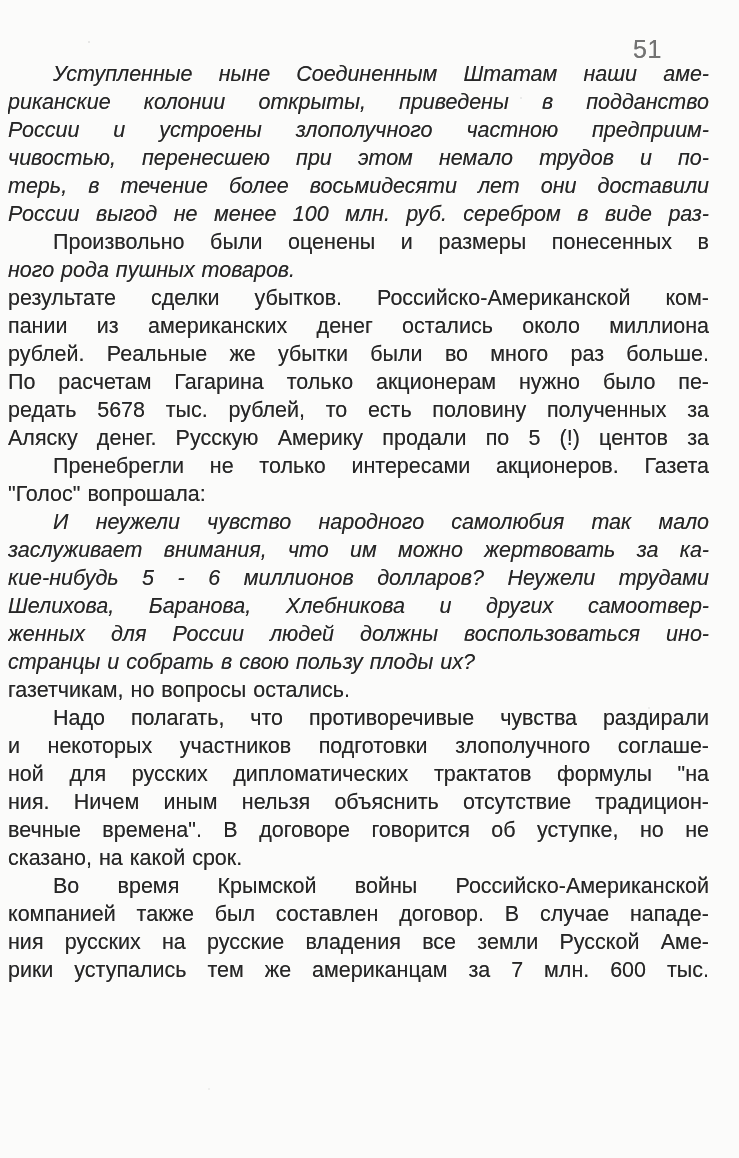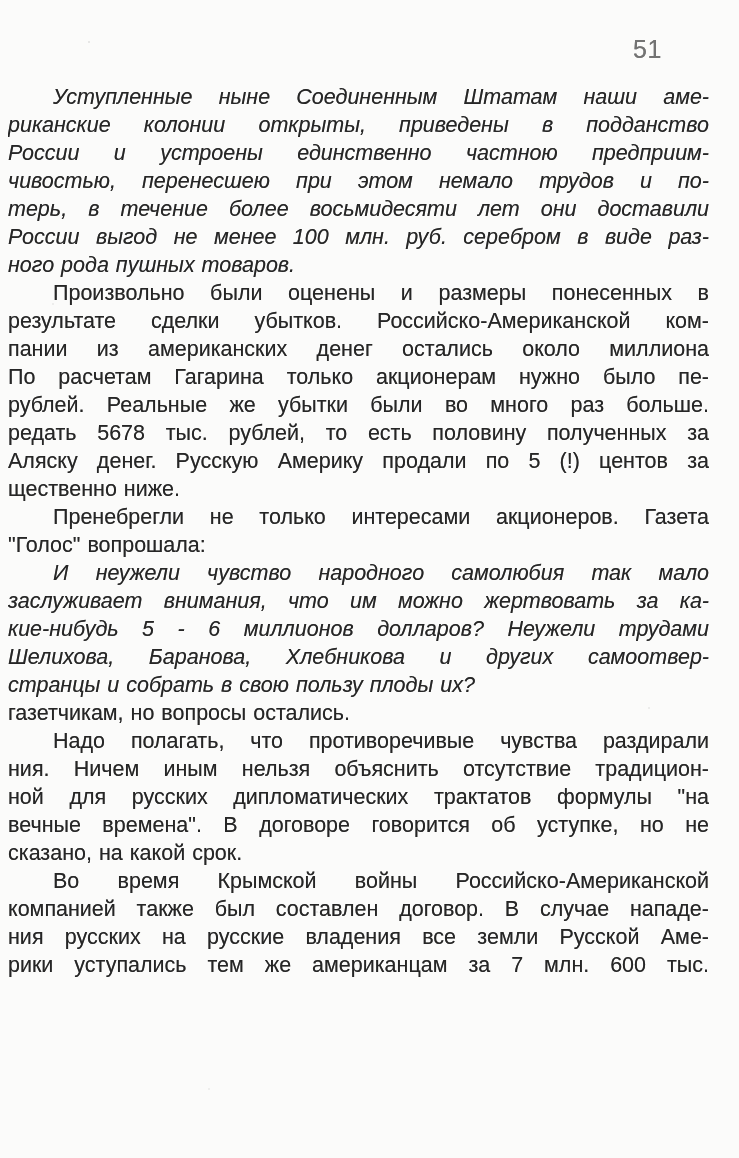--- a/index.html
+++ b/index.html
@@ -11,21 +11,21 @@
     font-family:"Liberation Sans","DejaVu Sans",sans-serif;
     color:#262626;
   }
   .pagenum{
     position:absolute;top:36px;left:633px;
     font-size:25px;line-height:26px;color:#737373;
     letter-spacing:.5px;
     text-shadow:0 0 .5px rgba(40,40,40,.6);
   }
   .body{
-    position:absolute;top:83px;left:8px;width:701px;
+    position:absolute;top:60px;left:8px;width:701px;
   }
   .line{
     font-size:21.5px;
     line-height:28px;
     height:28px;
     overflow:hidden;
     text-align:justify;
     text-align-last:justify;
     word-spacing:1px;
     color:#262626;
@@ -50,44 +50,45 @@
   }
 </style>
 </head>
 <body>
 
 <div class="page">
   <div class="pagenum">51</div>
   <div class="body">
       <div class="line italic indent">Уступленные ныне Соединенным Штатам наши аме-</div>
       <div class="line italic">риканские колонии открыты, приведены в подданство</div>
-      <div class="line italic">России и устроены единственно частною предприим-</div>
+      <div class="line italic">России и устроены злополучного частною предприим-</div>
       <div class="line italic">чивостью, перенесшею при этом немало трудов и по-</div>
       <div class="line italic">терь, в течение более восьмидесяти лет они доставили</div>
       <div class="line italic">России выгод не менее 100 млн. руб. серебром в виде раз-</div>
+      <div class="line indent">Произвольно были оценены и размеры понесенных в</div>
       <div class="line italic endline">ного рода пушных товаров.</div>
-      <div class="line indent">Произвольно были оценены и размеры понесенных в</div>
       <div class="line">результате сделки убытков. Российско-Американской ком-</div>
       <div class="line">пании из американских денег остались около миллиона</div>
+      <div class="line">рублей. Реальные же убытки были во много раз больше.</div>
       <div class="line">По расчетам Гагарина только акционерам нужно было пе-</div>
-      <div class="line">рублей. Реальные же убытки были во много раз больше.</div>
       <div class="line">редать 5678 тыс. рублей, то есть половину полученных за</div>
       <div class="line">Аляску денег. Русскую Америку продали по 5 (!) центов за</div>
-      <div class="line endline">щественно ниже.</div>
       <div class="line indent">Пренебрегли не только интересами акционеров. Газета</div>
       <div class="line endline">"Голос" вопрошала:</div>
       <div class="line italic indent">И неужели чувство народного самолюбия так мало</div>
       <div class="line italic">заслуживает внимания, что им можно жертвовать за ка-</div>
       <div class="line italic">кие-нибудь 5 - 6 миллионов долларов? Неужели трудами</div>
       <div class="line italic">Шелихова, Баранова, Хлебникова и других самоотвер-</div>
+      <div class="line italic">женных для России людей должны воспользоваться ино-</div>
       <div class="line italic endline">странцы и собрать в свою пользу плоды их?</div>
       <div class="line endline">газетчикам, но вопросы остались.</div>
       <div class="line indent">Надо полагать, что противоречивые чувства раздирали</div>
+      <div class="line">и некоторых участников подготовки злополучного соглаше-</div>
+      <div class="line">ной для русских дипломатических трактатов формулы "на</div>
       <div class="line">ния. Ничем иным нельзя объяснить отсутствие традицион-</div>
-      <div class="line">ной для русских дипломатических трактатов формулы "на</div>
       <div class="line">вечные времена". В договоре говорится об уступке, но не</div>
       <div class="line endline">сказано, на какой срок.</div>
       <div class="line indent">Во время Крымской войны Российско-Американской</div>
       <div class="line">компанией также был составлен договор. В случае нападе-</div>
       <div class="line">ния русских на русские владения все земли Русской Аме-</div>
       <div class="line">рики уступались тем же американцам за 7 млн. 600 тыс.</div>
     </div>
   <div class="specks"></div>
 </div>
 

